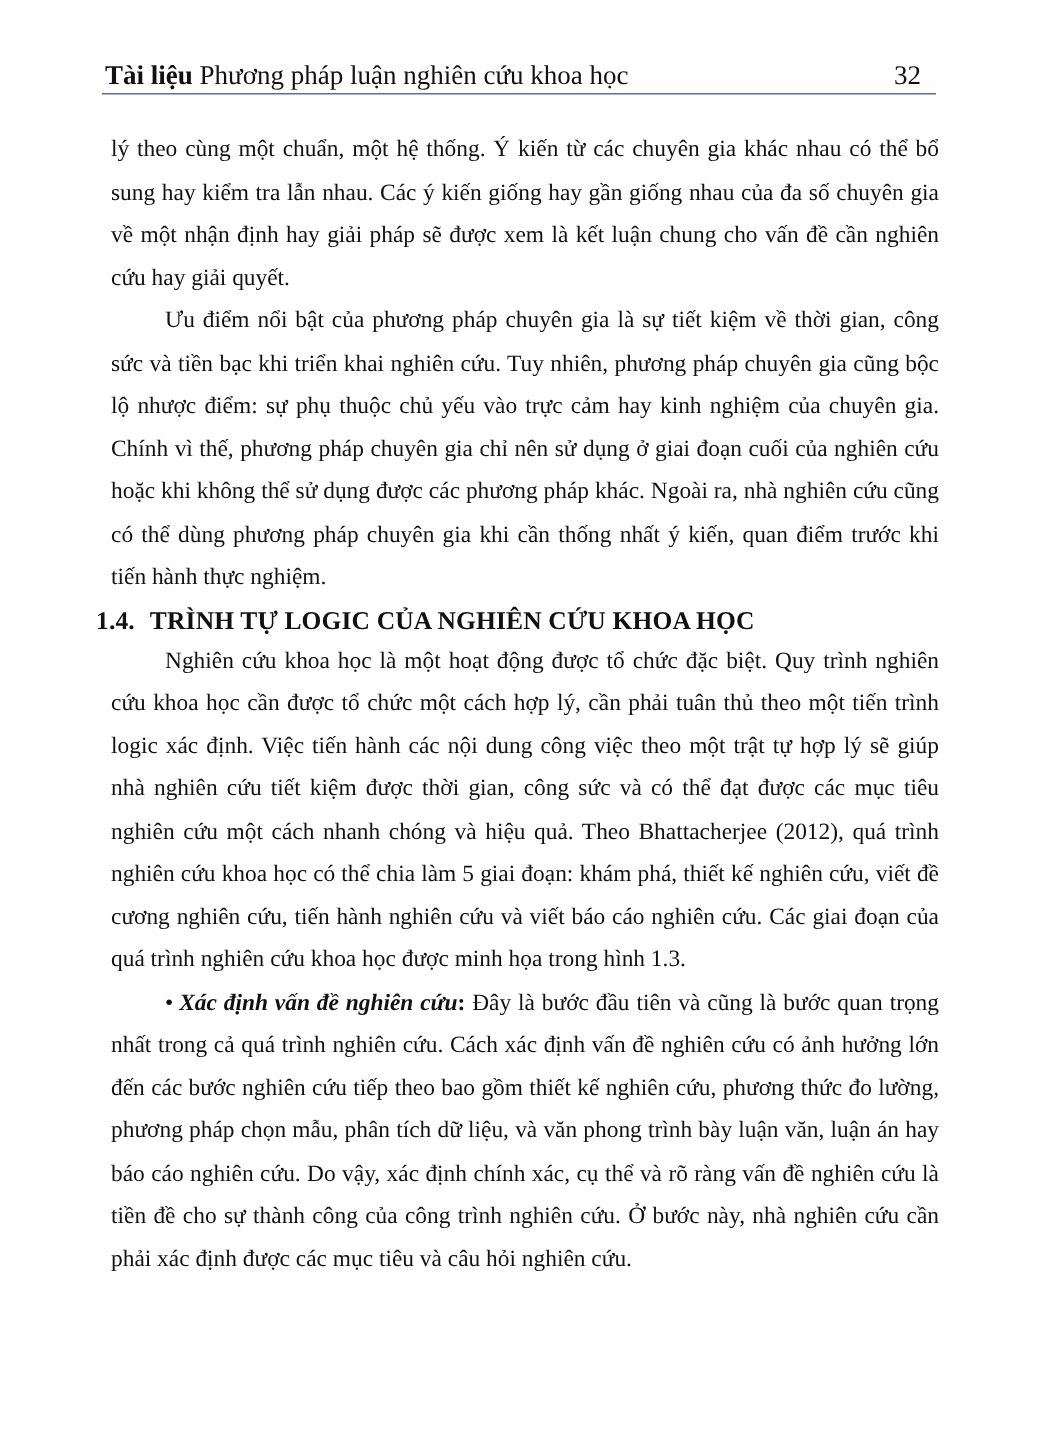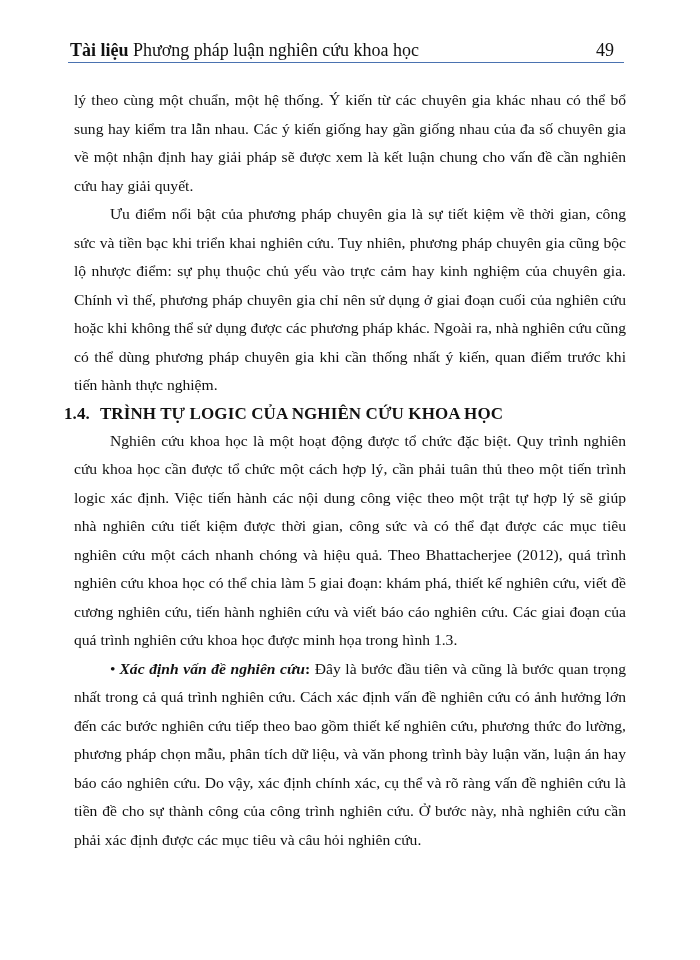--- a/index.html
+++ b/index.html
@@ -81,21 +81,21 @@
     }
     .bullet-dot {
       margin-right: 4px;
     }
   </style>
 </head>
 <body>
 
 <div class="page-header">
   <span class="hdr-title"><b>Tài liệu</b><span> Phương pháp luận nghiên cứu khoa học</span></span>
-  <span class="hdr-page">49</span>
+  <span class="hdr-page">32</span>
 </div>
 
 <div class="content">
   <p>lý theo cùng một chuẩn, một hệ thống. Ý kiến từ các chuyên gia khác nhau có thể bổ sung hay kiểm tra lẫn nhau. Các ý kiến giống hay gần giống nhau của đa số chuyên gia về một nhận định hay giải pháp sẽ được xem là kết luận chung cho vấn đề cần nghiên cứu hay giải quyết.</p>
   <p class="indent">Ưu điểm nổi bật của phương pháp chuyên gia là sự tiết kiệm về thời gian, công sức và tiền bạc khi triển khai nghiên cứu. Tuy nhiên, phương pháp chuyên gia cũng bộc lộ nhược điểm: sự phụ thuộc chủ yếu vào trực cảm hay kinh nghiệm của chuyên gia. Chính vì thế, phương pháp chuyên gia chỉ nên sử dụng ở giai đoạn cuối của nghiên cứu hoặc khi không thể sử dụng được các phương pháp khác. Ngoài ra, nhà nghiên cứu cũng có thể dùng phương pháp chuyên gia khi cần thống nhất ý kiến, quan điểm trước khi tiến hành thực nghiệm.</p>
   <p class="h2"><span class="num">1.4.</span><span>TRÌNH TỰ LOGIC CỦA NGHIÊN CỨU KHOA HỌC</span></p>
   <p class="indent">Nghiên cứu khoa học là một hoạt động được tổ chức đặc biệt. Quy trình nghiên cứu khoa học cần được tổ chức một cách hợp lý, cần phải tuân thủ theo một tiến trình logic xác định. Việc tiến hành các nội dung công việc theo một trật tự hợp lý sẽ giúp nhà nghiên cứu tiết kiệm được thời gian, công sức và có thể đạt được các mục tiêu nghiên cứu một cách nhanh chóng và hiệu quả. Theo Bhattacherjee (2012), quá trình nghiên cứu khoa học có thể chia làm 5 giai đoạn: khám phá, thiết kế nghiên cứu, viết đề cương nghiên cứu, tiến hành nghiên cứu và viết báo cáo nghiên cứu. Các giai đoạn của quá trình nghiên cứu khoa học được minh họa trong hình 1.3.</p>
   <p class="indent"><span class="bullet-dot">•</span><span class="bullet-term">Xác định vấn đề nghiên cứu</span><span class="bullet-colon">:</span><span> Đây là bước đầu tiên và cũng là bước quan trọng nhất trong cả quá trình nghiên cứu. Cách xác định vấn đề nghiên cứu có ảnh hưởng lớn đến các bước nghiên cứu tiếp theo bao gồm thiết kế nghiên cứu, phương thức đo lường, phương pháp chọn mẫu, phân tích dữ liệu, và văn phong trình bày luận văn, luận án hay báo cáo nghiên cứu. Do vậy, xác định chính xác, cụ thể và rõ ràng vấn đề nghiên cứu là tiền đề cho sự thành công của công trình nghiên cứu. Ở bước này, nhà nghiên cứu cần phải xác định được các mục tiêu và câu hỏi nghiên cứu.</span></p>
 </div>
 

